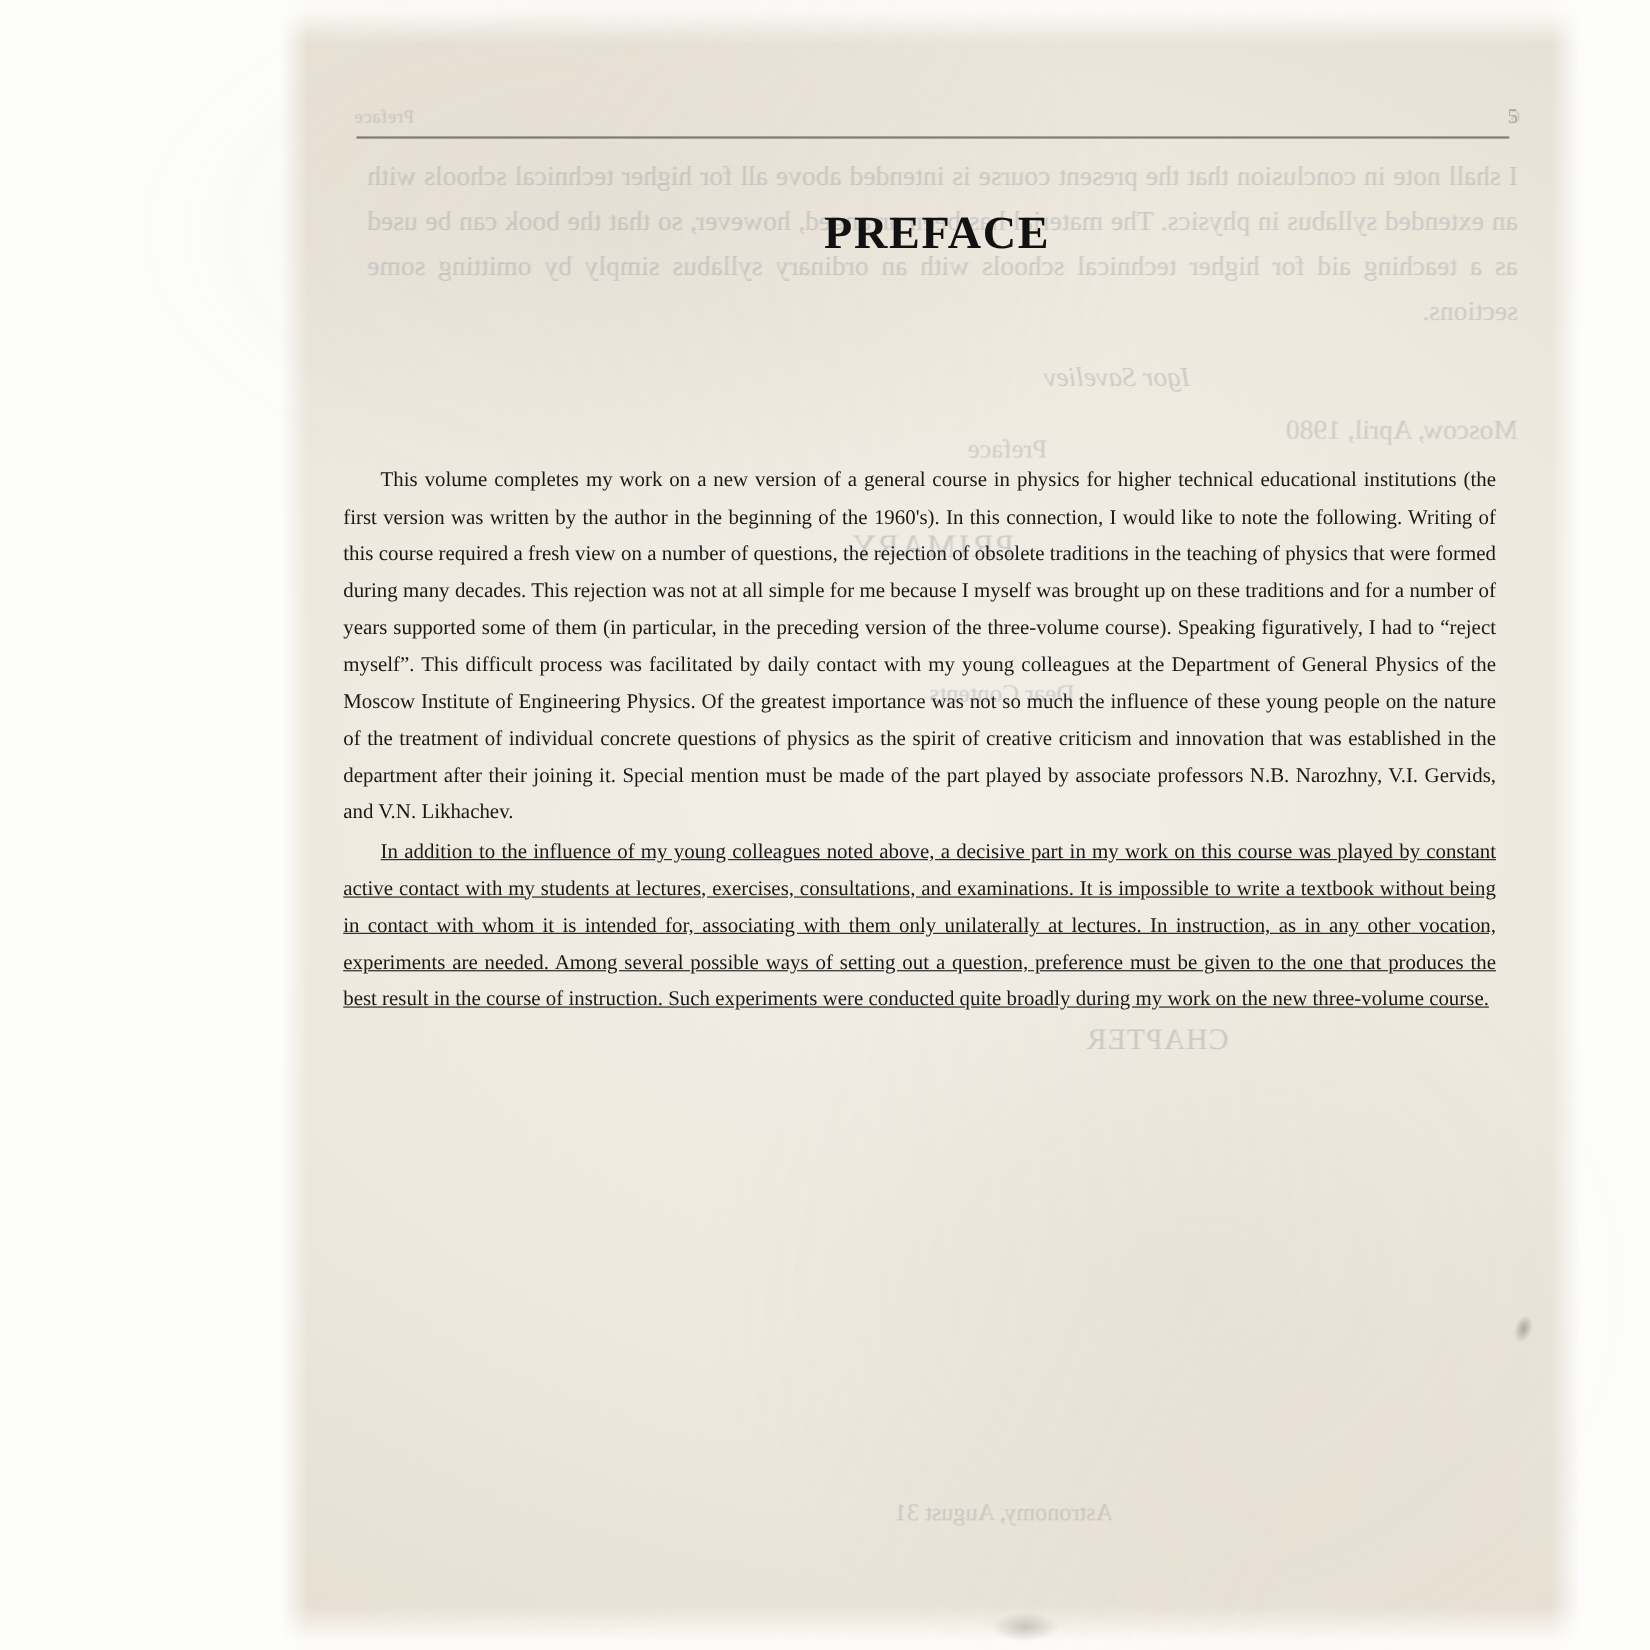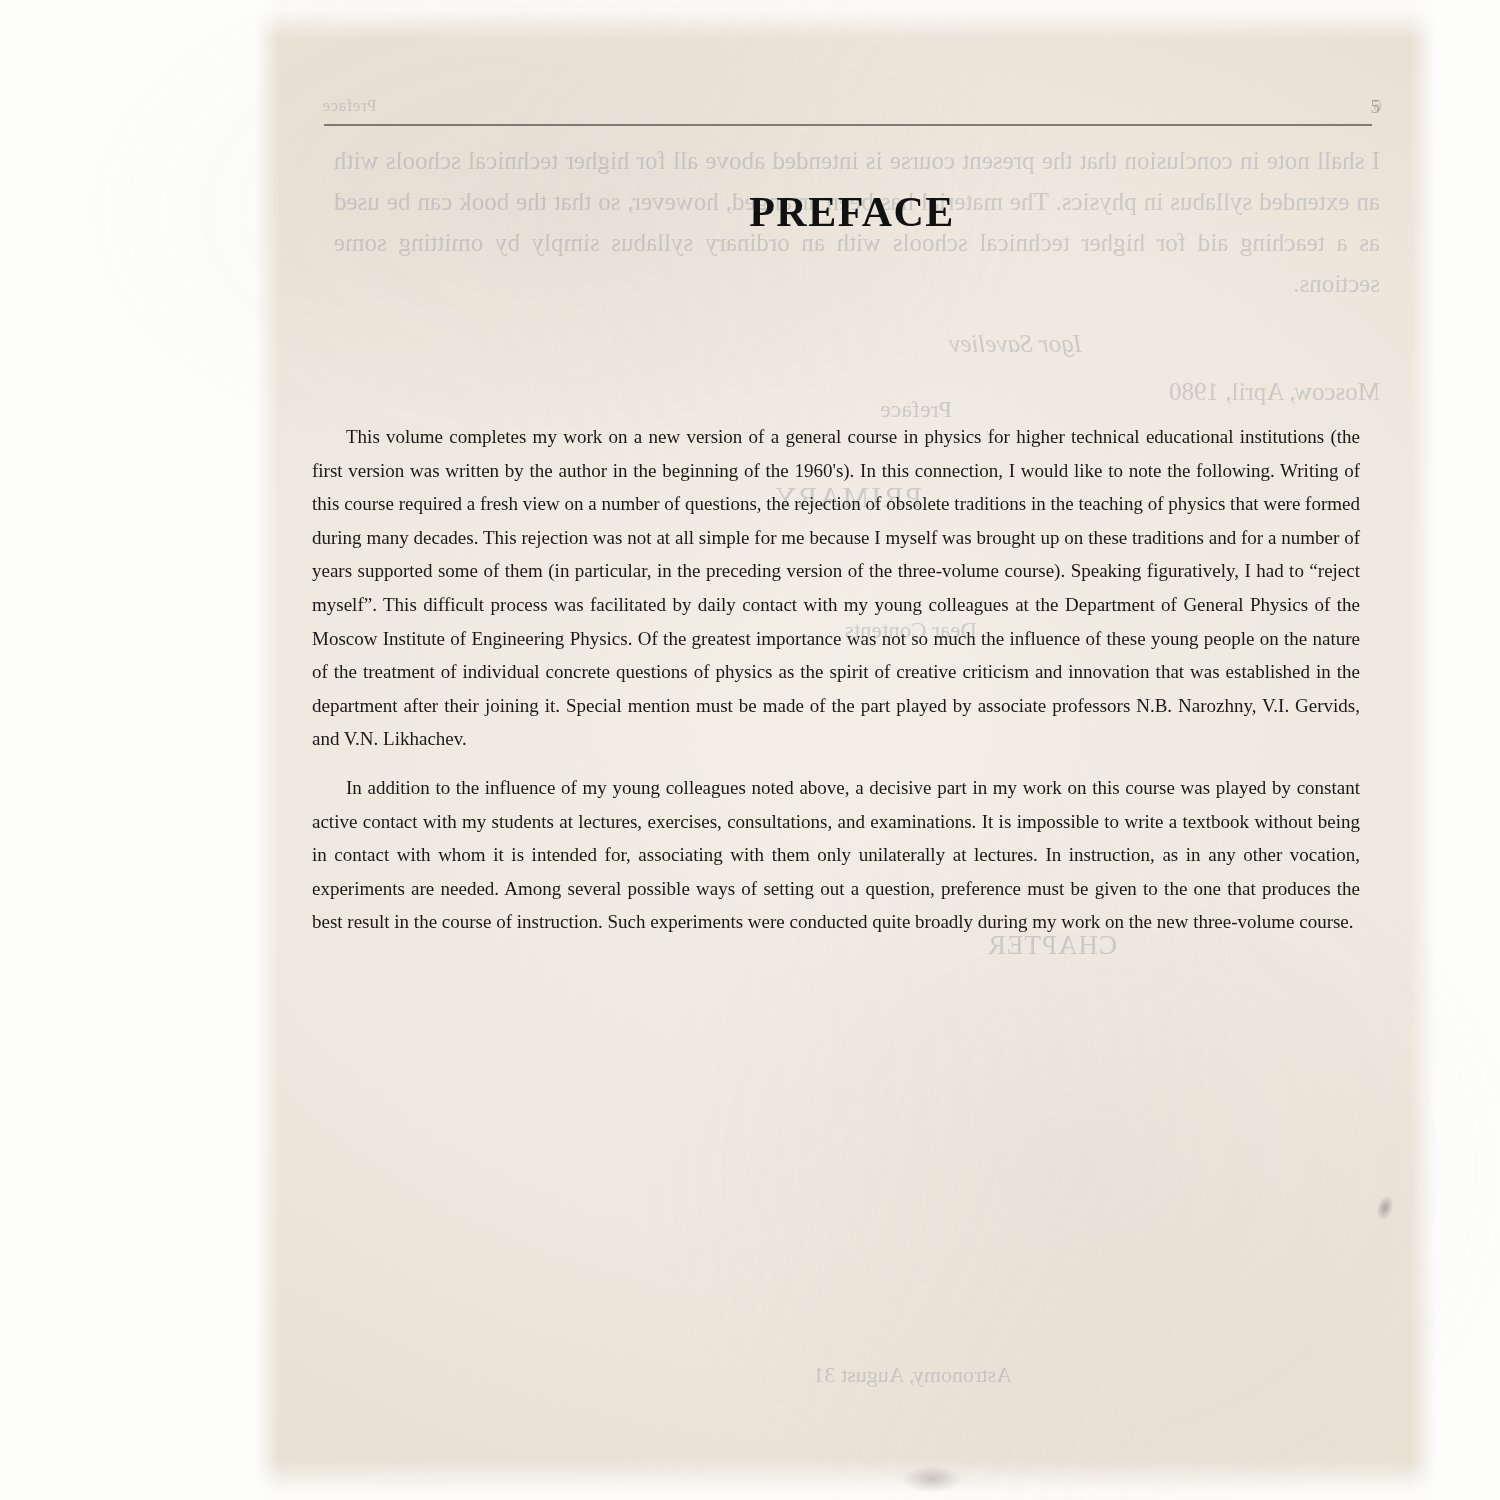--- a/index.html
+++ b/index.html
@@ -171,21 +171,22 @@
     line-height: 33.6px;
     text-align: justify;
     text-justify: inter-word;
     color: #1a1917;
   }
   .body-text p {
     margin: 0;
     text-indent: 34px;
   }
   .body-text p + p {
-    margin-top: 15px;
+    margin-top: 2px;
+    text-decoration: underline;
   }
 
   
   .smudge-a {
     position: absolute;
     left: 1115px;
     top: 1195px;
     width: 16px;
     height: 26px;
     background: radial-gradient(ellipse at center, rgba(60,55,50,.35), rgba(0,0,0,0) 70%);

